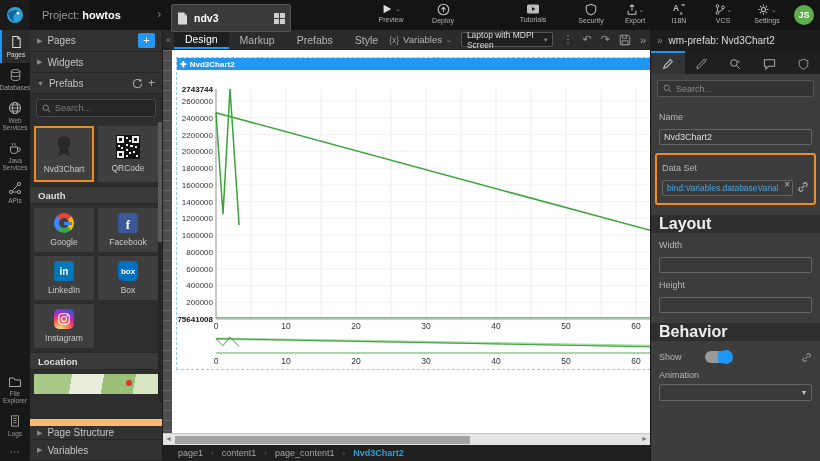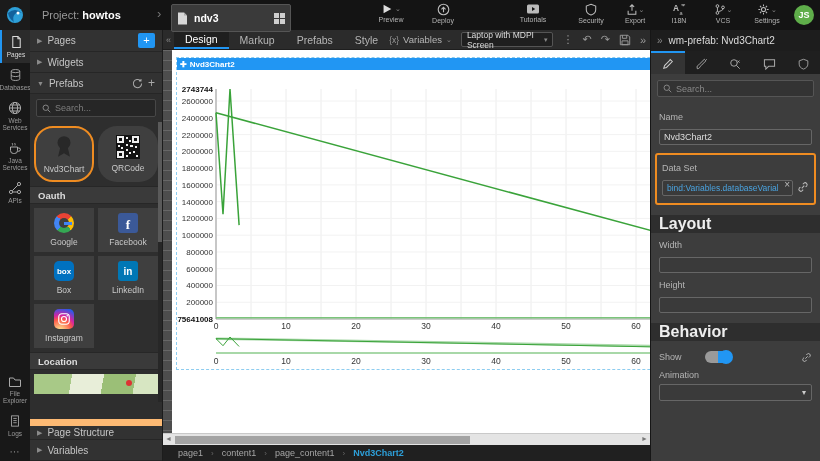--- a/index.html
+++ b/index.html
@@ -40,21 +40,21 @@
 .miniico{color:#aaa;cursor:pointer;display:flex;align-items:center;}
 .lp-scroll{flex:1;overflow:hidden;position:relative;background:#2e2e2e;}
 .searchwrap{padding:5px 6px;}
 .searchbox{height:18px;background:#262626;border:1px solid #474747;border-radius:2px;display:flex;align-items:center;padding:0 5px;gap:4px;}
 .searchbox input{flex:1;background:transparent;border:0;outline:0;color:#bbb;font-size:9px;font-family:"Liberation Sans",sans-serif;min-width:0;}
 .searchbox input::placeholder{color:#7d7d7d;}
 .grp-hdr{height:18px;line-height:18px;background:#3a3a3a;padding-left:8px;font-size:9.5px;font-weight:bold;color:#ddd;border-top:1px solid #272727;border-bottom:1px solid #272727;}
 .tilegrid{display:grid;grid-template-columns:1fr 1fr;gap:4px;padding:4px;}
 .tile{background:#3f3f3f;display:flex;flex-direction:column;align-items:center;justify-content:center;gap:4px;cursor:pointer;border:2px solid transparent;}
 .tile .tlabel{font-size:8.5px;color:#c9c9c9;}
-.tile.h56{height:56px;border-radius:19px;} .tile.h44{height:44px;}
+.tile.h56{height:56px;} .tile.h44{height:44px;}
 .tile.selected{border-color:#ef8c21;}
 .fbicon{width:20px;height:20px;border-radius:3px;background:#3b5998;color:#fff;font-weight:bold;font-size:13px;display:flex;align-items:flex-end;justify-content:center;font-family:"Liberation Serif",serif;}
 .liicon{width:20px;height:20px;border-radius:3px;background:#0077b5;color:#fff;font-weight:bold;font-size:10px;display:flex;align-items:center;justify-content:center;}
 .boxicon{width:20px;height:20px;border-radius:5px;background:#0071c0;color:#fff;font-weight:bold;font-size:8px;display:flex;align-items:center;justify-content:center;}
 .gicon{width:20px;height:20px;border-radius:50%;background:conic-gradient(from -45deg,#ea4335 0 25%,#fbbc05 25% 50%,#34a853 50% 75%,#4285f4 75% 100%);position:relative;}
 .gicon::after{content:"";position:absolute;left:5px;top:5px;width:10px;height:10px;border-radius:50%;background:#3f3f3f;}
 .gicon::before{content:"";position:absolute;right:2px;top:9px;width:8px;height:3px;background:#4285f4;z-index:1;}
 .igicon{width:20px;height:20px;border-radius:5px;background:radial-gradient(circle at 30% 110%,#fdf497 0%,#fd5949 45%,#d6249f 60%,#285aeb 90%);display:flex;align-items:center;justify-content:center;}
 .maptile{height:20px;margin:4px 4px 0 4px;background:linear-gradient(100deg,#a8c987 0 30%,#e8eed9 30% 55%,#9bbf77 55% 80%,#d7e6c2 80%);position:relative;}
 .maptile::after{content:"";position:absolute;right:26px;top:6px;width:6px;height:6px;border-radius:50%;background:#d33;}
@@ -349,26 +349,26 @@
       <div class="tilegrid">
         <div class="tile h44">
           <span class="gicon"></span>
           <span class="tlabel">Google</span>
         </div>
         <div class="tile h44">
           <span class="fbicon">f</span>
           <span class="tlabel">Facebook</span>
         </div>
         <div class="tile h44">
+          <span class="liicon">in</span>
+          <span class="tlabel">LinkedIn</span>
+        </div>
+        <div class="tile h44">
           <span class="boxicon">box</span>
           <span class="tlabel">Box</span>
-        </div>
-        <div class="tile h44">
-          <span class="liicon">in</span>
-          <span class="tlabel">LinkedIn</span>
         </div>
         <div class="tile h44">
           <span class="igicon">
             <svg width="14" height="14" viewBox="0 0 20 20">
               <rect x="2.5" y="2.5" width="15" height="15" rx="4.5" stroke="#fff" fill="none" stroke-width="1.6"></rect>
               <circle cx="10" cy="10" r="3.6" stroke="#fff" fill="none" stroke-width="1.6"></circle>
               <circle cx="14.6" cy="5.4" r="1.1" fill="#fff"></circle>
             </svg>
           </span>
           <span class="tlabel">Instagram</span>

